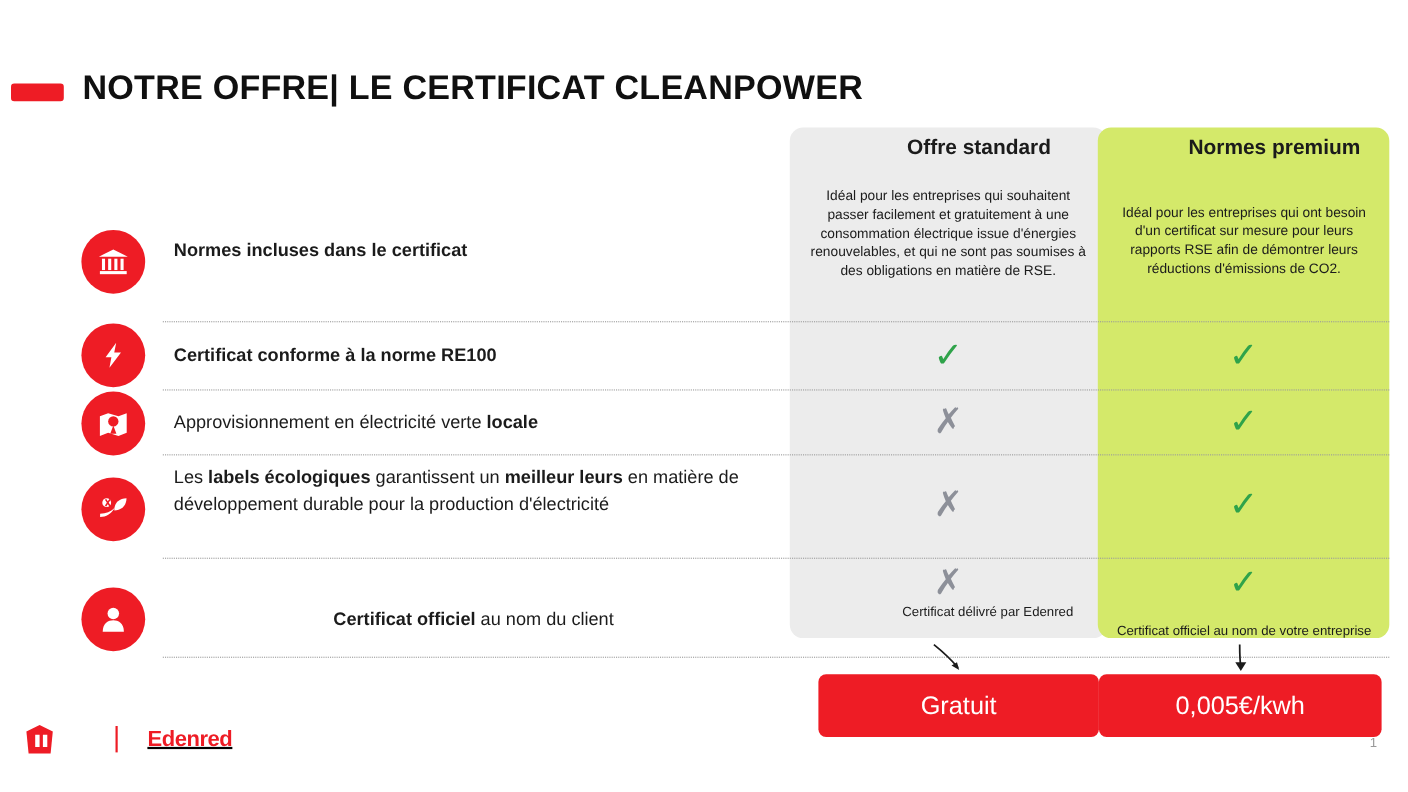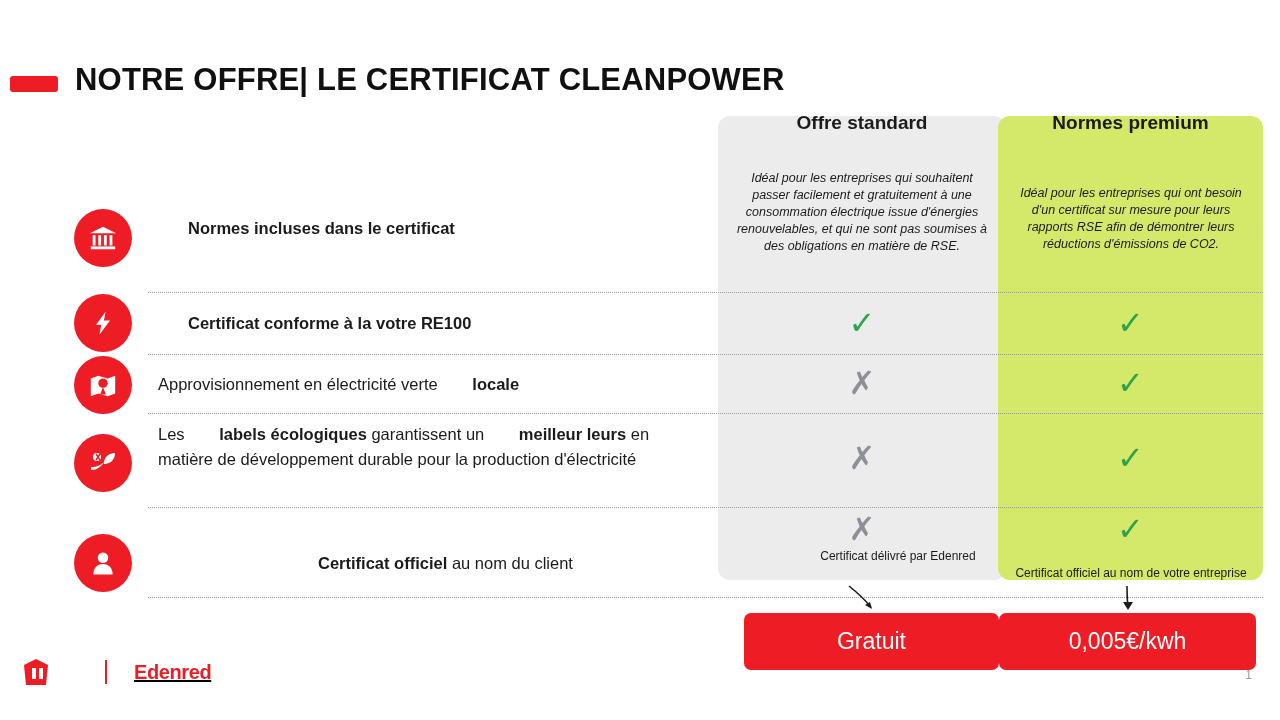--- a/index.html
+++ b/index.html
@@ -50,36 +50,36 @@
     position: absolute;
     left: 998px;
     top: 116px;
     width: 265px;
     height: 464px;
     background: #D4E96A;
     border-radius: 12px;
   }
   .col-head {
     position: absolute;
-    top: 112px;
+    top: 124px;
     font-size: 19px;
     font-weight: bold;
     color: #1b1b1b;
     text-align: center;
+    margin-left: 28px;
   }
   .col-head.standard { left: 718px; width: 288px; }
   .col-head.premium  { left: 998px; width: 265px; }
 
   .col-desc {
     position: absolute;
     font-size: 12.5px;
     line-height: 17px;
     color: #1b1b1b;
     text-align: center;
-    font-style: italic;
   }
   .col-desc.standard { left: 736px; top: 170px; width: 252px; }
   .col-desc.premium  { left: 1014px; top: 185px; width: 234px; }
 
   
   .sep {
     position: absolute;
     left: 148px;
     width: 1115px;
     border-top: 1px dotted #9a9a9a;
@@ -88,21 +88,21 @@
 
   
   .row-label {
     position: absolute;
     left: 158px;
     width: 545px;
     font-size: 16.5px;
     line-height: 25px;
     color: #1b1b1b;
   }
-  .row-label b { font-weight: bold; margin-left: 30px; }
+  .row-label b { font-weight: bold; }
 
   
   .icon-circle {
     position: absolute;
     left: 74px;
     width: 58px;
     height: 58px;
     border-radius: 50%;
     background: #EE1C25;
     display: flex;
@@ -215,21 +215,21 @@
     <rect x="3" y="25" width="26" height="3" fill="#ffffff"></rect>
   </svg>
 </div>
 <div class="row-label" style="top:216px;"><b>Normes incluses dans le certificat</b></div>
 
 <div class="icon-circle" style="top:294px;">
   <svg width="28" height="28" viewBox="0 0 32 32" aria-hidden="true">
     <polygon points="19,3 8,18 14,18 12,29 24,13 17,13" fill="#ffffff"></polygon>
   </svg>
 </div>
-<div class="row-label" style="top:311px;"><b>Certificat conforme à la votre RE100</b></div>
+<div class="row-label" style="top:311px;"><b>Certificat conforme à la norme RE100</b></div>
 <div class="mark check c1" style="top:307px;">✓</div>
 <div class="mark check c2" style="top:307px;">✓</div>
 
 <div class="icon-circle" style="top:356px;">
   <svg width="30" height="30" viewBox="0 0 32 32" aria-hidden="true">
     <path d="M3 9 L11 6 L21 9 L29 6 L29 25 L21 28 L11 25 L3 28 Z" fill="#ffffff"></path>
     <circle cx="16" cy="14" r="5" fill="#EE1C25"></circle>
     <path d="M16 18 L13 26 L19 26 Z" fill="#EE1C25"></path>
   </svg>
 </div>

